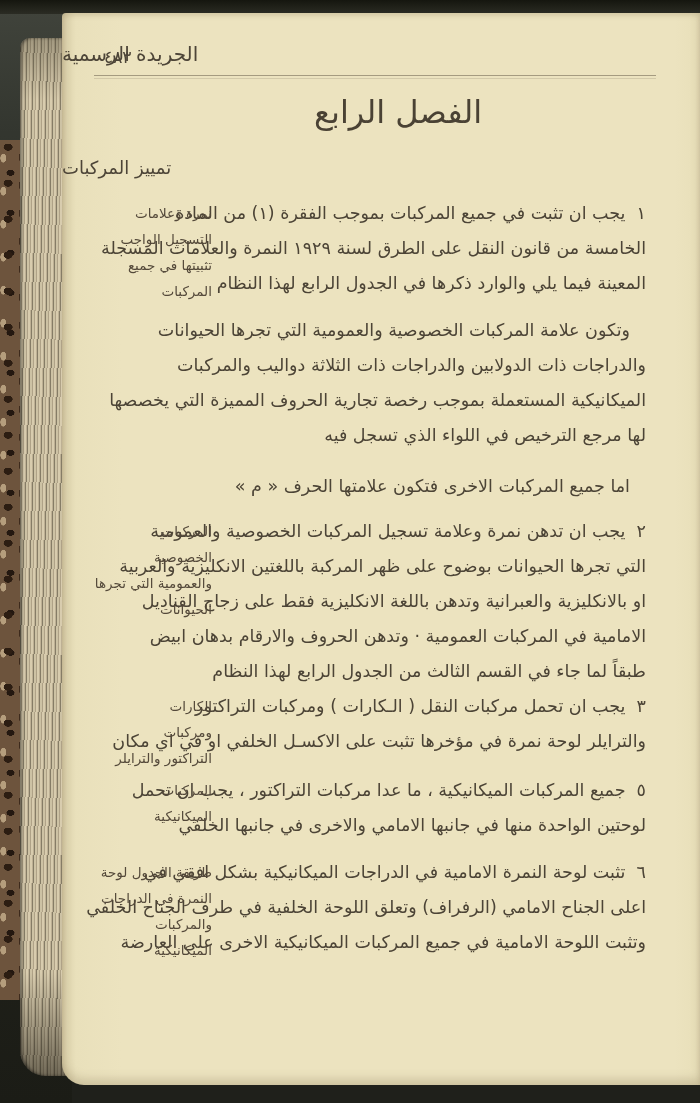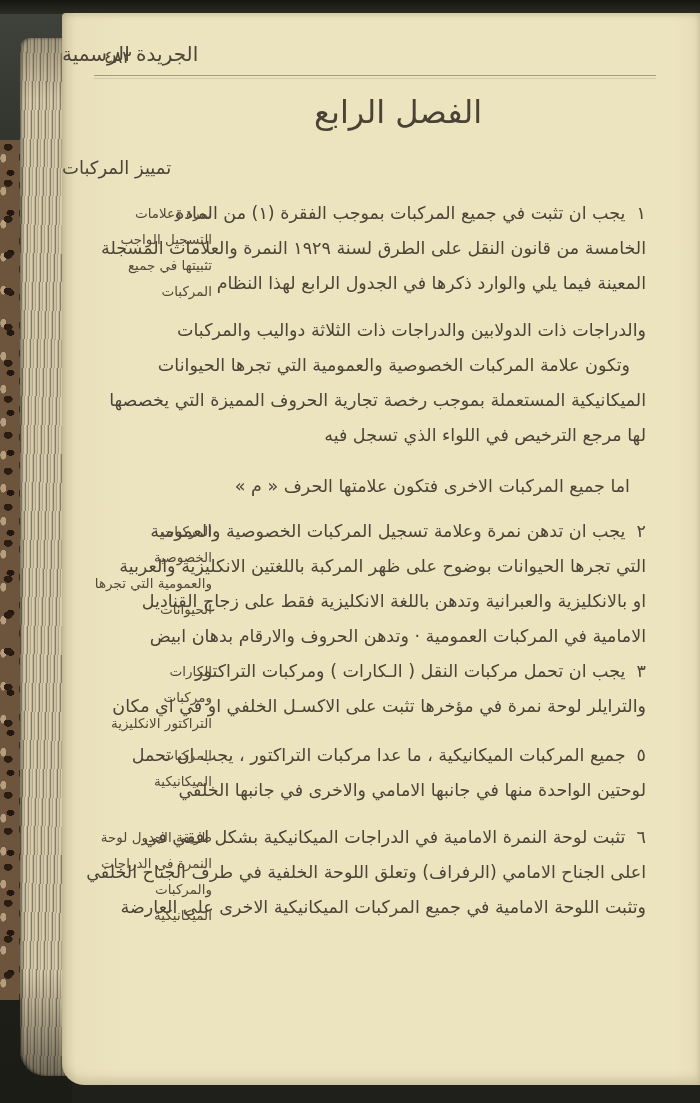--- a/index.html
+++ b/index.html
@@ -111,22 +111,22 @@
       </div>
       <div class="body">
         <div class="line">١&nbsp;&nbsp;يجب ان تثبت في جميع المركبات بموجب الفقرة (١) من المادة</div>
         <div class="line">الخامسة من قانون النقل على الطرق لسنة ١٩٢٩ النمرة والعلامات المسجلة</div>
         <div class="line">المعينة فيما يلي والوارد ذكرها في الجدول الرابع لهذا النظام</div>
       </div>
     </div>
 
     <div class="section sec-m12">
       <div class="body">
+        <div class="line indent">وتكون علامة المركبات الخصوصية والعمومية التي تجرها الحيوانات</div>
         <div class="line">والدراجات ذات الدولابين والدراجات ذات الثلاثة دواليب والمركبات</div>
-        <div class="line indent">وتكون علامة المركبات الخصوصية والعمومية التي تجرها الحيوانات</div>
         <div class="line">الميكانيكية المستعملة بموجب رخصة تجارية الحروف المميزة التي يخصصها</div>
         <div class="line">لها مرجع الترخيص في اللواء الذي تسجل فيه</div>
       </div>
     </div>
 
     <div class="section sec-m4">
       <div class="body">
         <div class="line indent">اما جميع المركبات الاخرى فتكون علامتها الحرف « م »</div>
       </div>
     </div>
@@ -136,28 +136,29 @@
         <div class="note-line">المركبات</div>
         <div class="note-line">الخصوصية</div>
         <div class="note-line">والعمومية التي تجرها</div>
         <div class="note-line">الحيوانات</div>
       </div>
       <div class="body">
         <div class="line">٢&nbsp;&nbsp;يجب ان تدهن نمرة وعلامة تسجيل المركبات الخصوصية والعمومية</div>
         <div class="line">التي تجرها الحيوانات بوضوح على ظهر المركبة باللغتين الانكليزية والعربية</div>
         <div class="line">او بالانكليزية والعبرانية وتدهن باللغة الانكليزية فقط على زجاج القناديل</div>
         <div class="line">الامامية في المركبات العمومية · وتدهن الحروف والارقام بدهان ابيض</div>
+        <div class="line">طبقاً لما جاء في القسم الثالث من الجدول الرابع لهذا النظام</div>
       </div>
     </div>
 
     <div class="section sec-m0">
       <div class="note">
         <div class="note-line">الكارات</div>
         <div class="note-line">ومركبات</div>
-        <div class="note-line">التراكتور الانكليزية</div>
+        <div class="note-line">التراكتور والترايلر</div>
       </div>
       <div class="body">
         <div class="line">٣&nbsp;&nbsp;يجب ان تحمل مركبات النقل ( الـكارات ) ومركبات التراكتور</div>
         <div class="line">والترايلر لوحة نمرة في مؤخرها تثبت على الاكسـل الخلفي او في اي مكان</div>
       </div>
     </div>
 
 
     <div class="section sec-m14">
       <div class="note">

